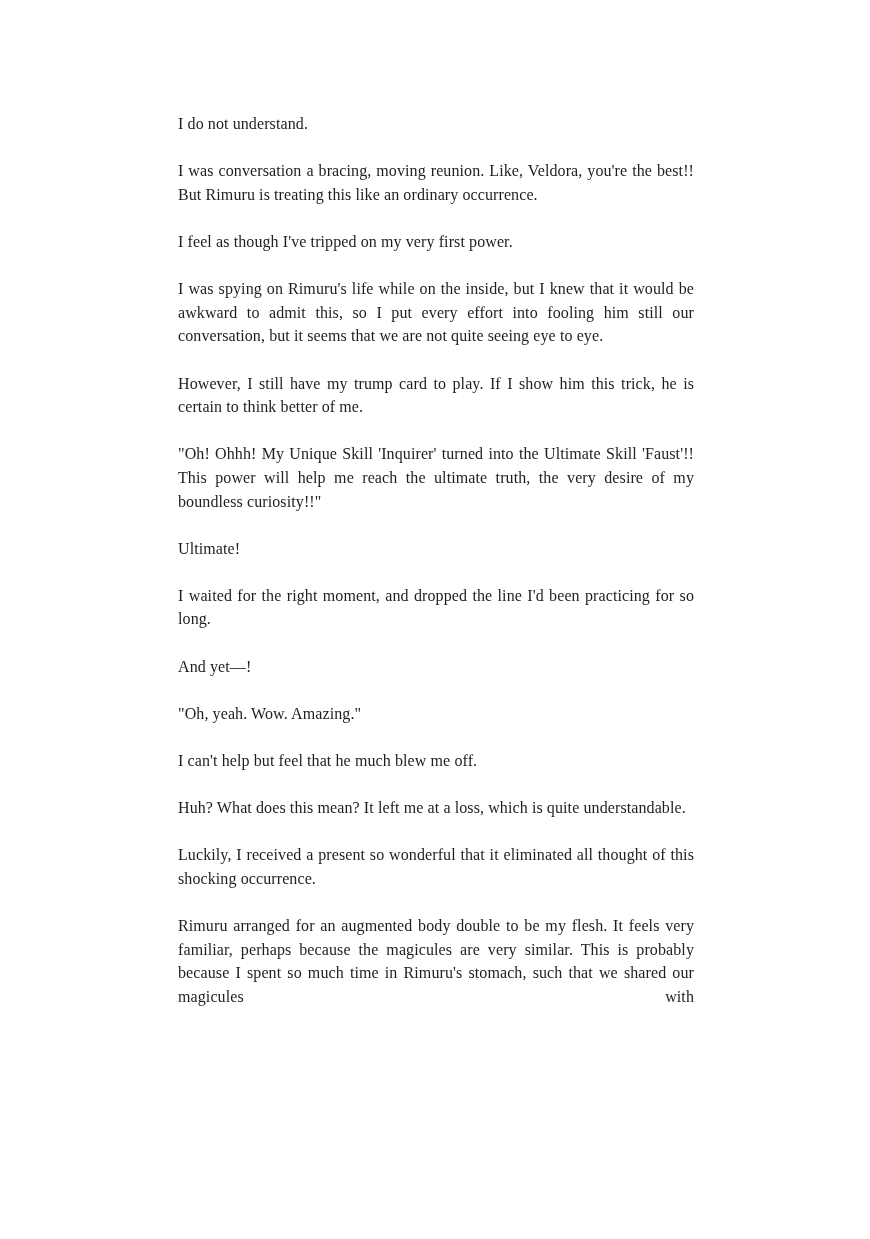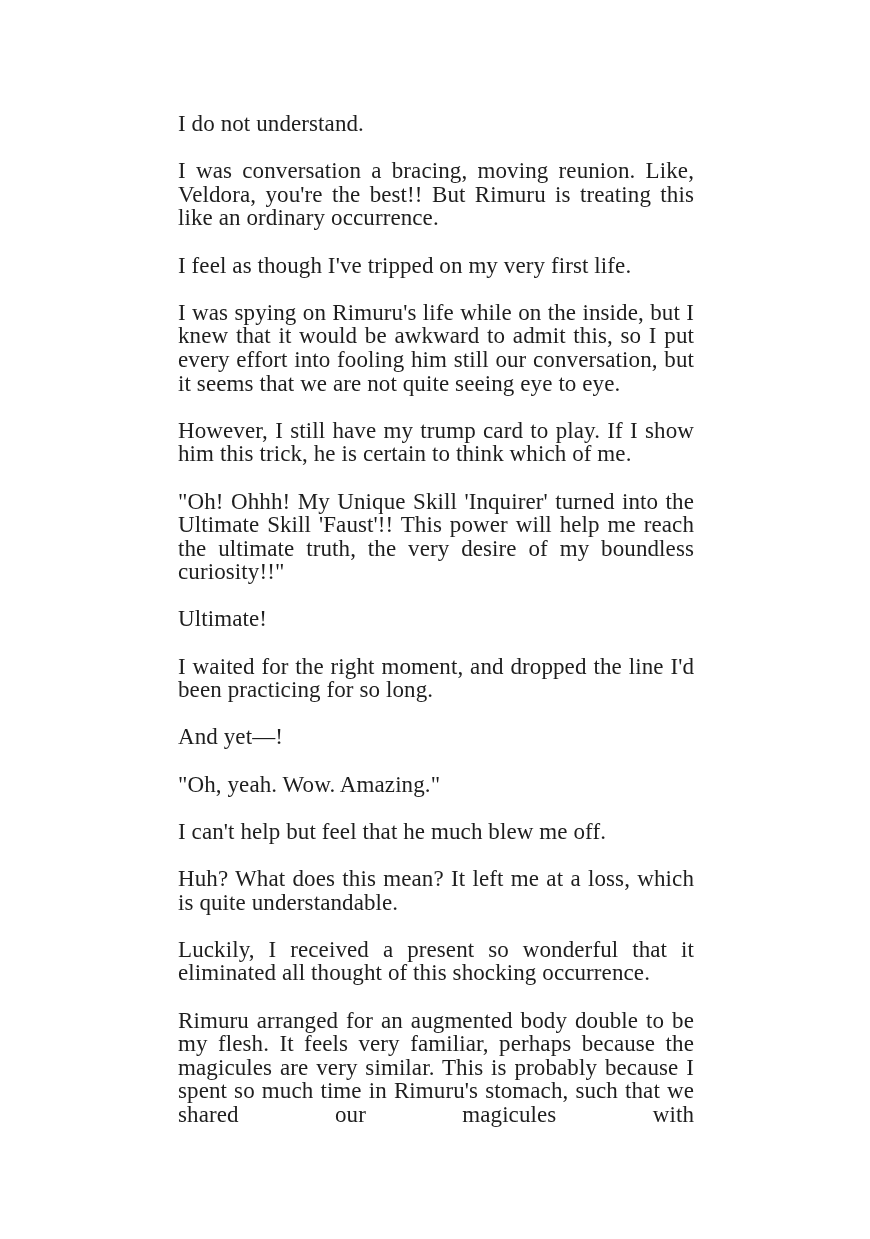--- a/index.html
+++ b/index.html
@@ -16,41 +16,41 @@
   }
   .text-column {
     position: absolute;
     left: 178px;
     top: 112px;
     width: 516px;
   }
   .text-column p {
     margin: 0 0 23.6px 0;
     font-family: "Liberation Serif", "DejaVu Serif", serif;
-    font-size: 23px;
+    font-size: 16px;
     line-height: 23.6px;
     color: #1e1e1e;
     text-align: justify;
     letter-spacing: 0.1px;
   }
   
   .text-column p.continued {
     text-align-last: justify;
   }
 </style>
 </head>
 <body>
 
 <div class="book-page">
   <div class="text-column">
     <p>I do not understand.</p>
     <p>I was conversation a bracing, moving reunion. Like, Veldora, you're the best!! But Rimuru is treating this like an ordinary occurrence.</p>
-    <p>I feel as though I've tripped on my very first life.</p>
+    <p>I feel as though I've tripped on my very first power.</p>
     <p>I was spying on Rimuru's life while on the inside, but I knew that it would be awkward to admit this, so I put every effort into fooling him still our conversation, but it seems that we are not quite seeing eye to eye.</p>
-    <p>However, I still have my trump card to play. If I show him this trick, he is certain to think which of me.</p>
+    <p>However, I still have my trump card to play. If I show him this trick, he is certain to think better of me.</p>
     <p>"Oh! Ohhh! My Unique Skill 'Inquirer' turned into the Ultimate Skill 'Faust'!! This power will help me reach the ultimate truth, the very desire of my boundless curiosity!!"</p>
     <p>Ultimate!</p>
     <p>I waited for the right moment, and dropped the line I'd been practicing for so long.</p>
     <p>And yet—!</p>
     <p>"Oh, yeah. Wow. Amazing."</p>
     <p>I can't help but feel that he much blew me off.</p>
     <p>Huh? What does this mean? It left me at a loss, which is quite understandable.</p>
     <p>Luckily, I received a present so wonderful that it eliminated all thought of this shocking occurrence.</p>
     <p class="continued">Rimuru arranged for an augmented body double to be my flesh. It feels very familiar, perhaps because the magicules are very similar. This is probably because I spent so much time in Rimuru's stomach, such that we shared our magicules with</p>
   </div>

